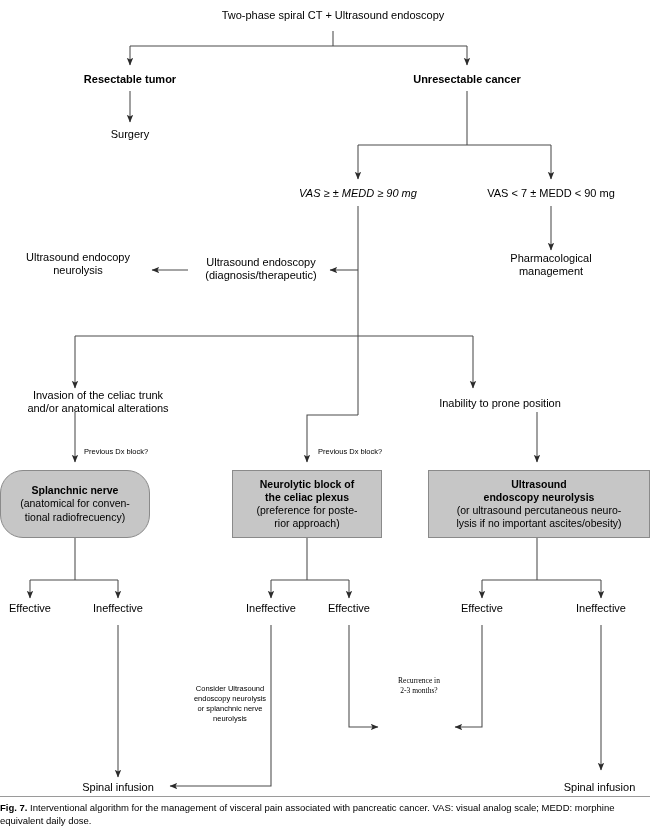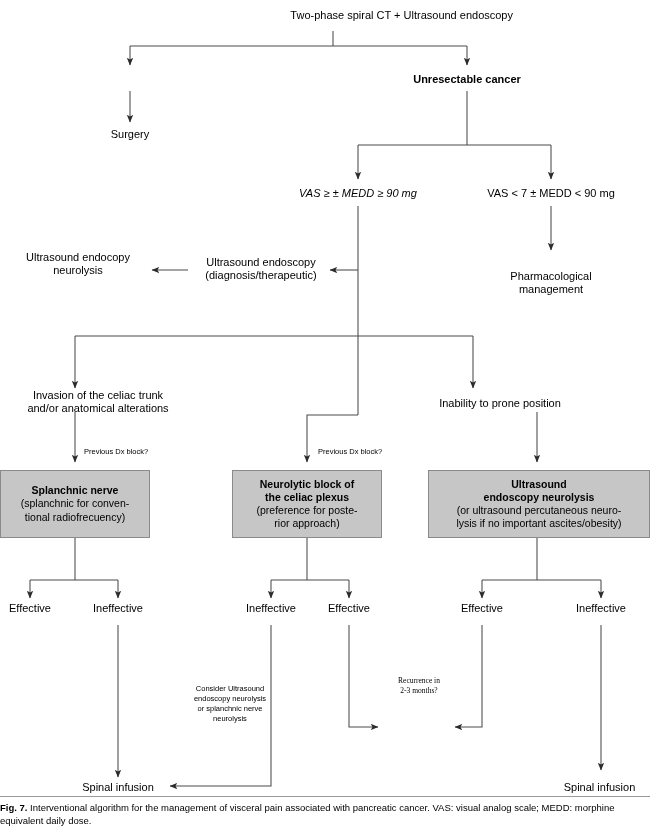--- a/index.html
+++ b/index.html
@@ -83,61 +83,62 @@
       <path d="M271,625 L271,786 L170,786" marker-end="url(#ah)"></path>
 
       <path d="M349,625 L349,727 L378,727" marker-end="url(#ah)"></path>
 
       <path d="M482,625 L482,727 L455,727" marker-end="url(#ah)"></path>
 
       <path d="M601,625 L601,770" marker-end="url(#ah)"></path>
     </g>
   </svg>
 
-  <div class="node t11" style="left:153px;top:9px;width:360px;text-align:right;">Two-phase spiral CT + Ultrasound endoscopy</div>
+  <div class="node t11" style="left:153px;top:9px;width:360px;">Two-phase spiral CT + Ultrasound endoscopy</div>
 
+  <div class="node t11 b" style="left:40px;top:73px;width:180px;">Resectable tumor</div>
 
   <div class="node t11 b" style="left:377px;top:73px;width:180px;">Unresectable cancer</div>
 
   <div class="node t11" style="left:70px;top:128px;width:120px;">Surgery</div>
 
   <div class="node t11" style="left:268px;top:187px;width:180px;font-style:italic;">VAS ≥ ± MEDD ≥ 90 mg</div>
 
   <div class="node t11" style="left:461px;top:187px;width:180px;">VAS &lt; 7 ± MEDD &lt; 90 mg</div>
 
   <div class="node t11" style="left:186px;top:256px;width:150px;">
     <div>Ultrasound endoscopy</div>
     <div>(diagnosis/therapeutic)</div>
   </div>
 
   <div class="node t11" style="left:5px;top:251px;width:146px;">
     <div>Ultrasound endocopy</div>
     <div>neurolysis</div>
   </div>
 
-  <div class="node t11" style="left:478px;top:270px;width:146px;">
+  <div class="node t11" style="left:478px;top:252px;width:146px;">
     <div>Pharmacological</div>
     <div>management</div>
   </div>
 
   <div class="node t11" style="left:0px;top:389px;width:196px;">
     <div>Invasion of the celiac trunk</div>
     <div>and/or anatomical alterations</div>
   </div>
 
   <div class="node t11" style="left:400px;top:397px;width:200px;">Inability to prone position</div>
 
   <div class="node t75" style="left:84px;top:447px;width:110px;text-align:left;">Previous Dx block?</div>
 
   <div class="node t75" style="left:318px;top:447px;width:110px;text-align:left;">Previous Dx block?</div>
 
-  <div class="gbox" style="left:0px;top:470px;width:150px;height:68px;">
+  <div class="gbox" style="left:0px;top:470px;width:150px;height:68px;border-radius:23px;">
     <div>
       <div class="ttl">Splanchnic nerve</div>
-      <div>(splanchnic for conven-</div>
+      <div>(anatomical for conven-</div>
       <div>tional radiofrecuency)</div>
     </div>
   </div>
 
   <div class="gbox" style="left:232px;top:470px;width:150px;height:68px;">
     <div>
       <div class="ttl">Neurolytic block of</div>
       <div class="ttl">the celiac plexus</div>
       <div>(preference for poste-</div>
       <div>rior approach)</div>

